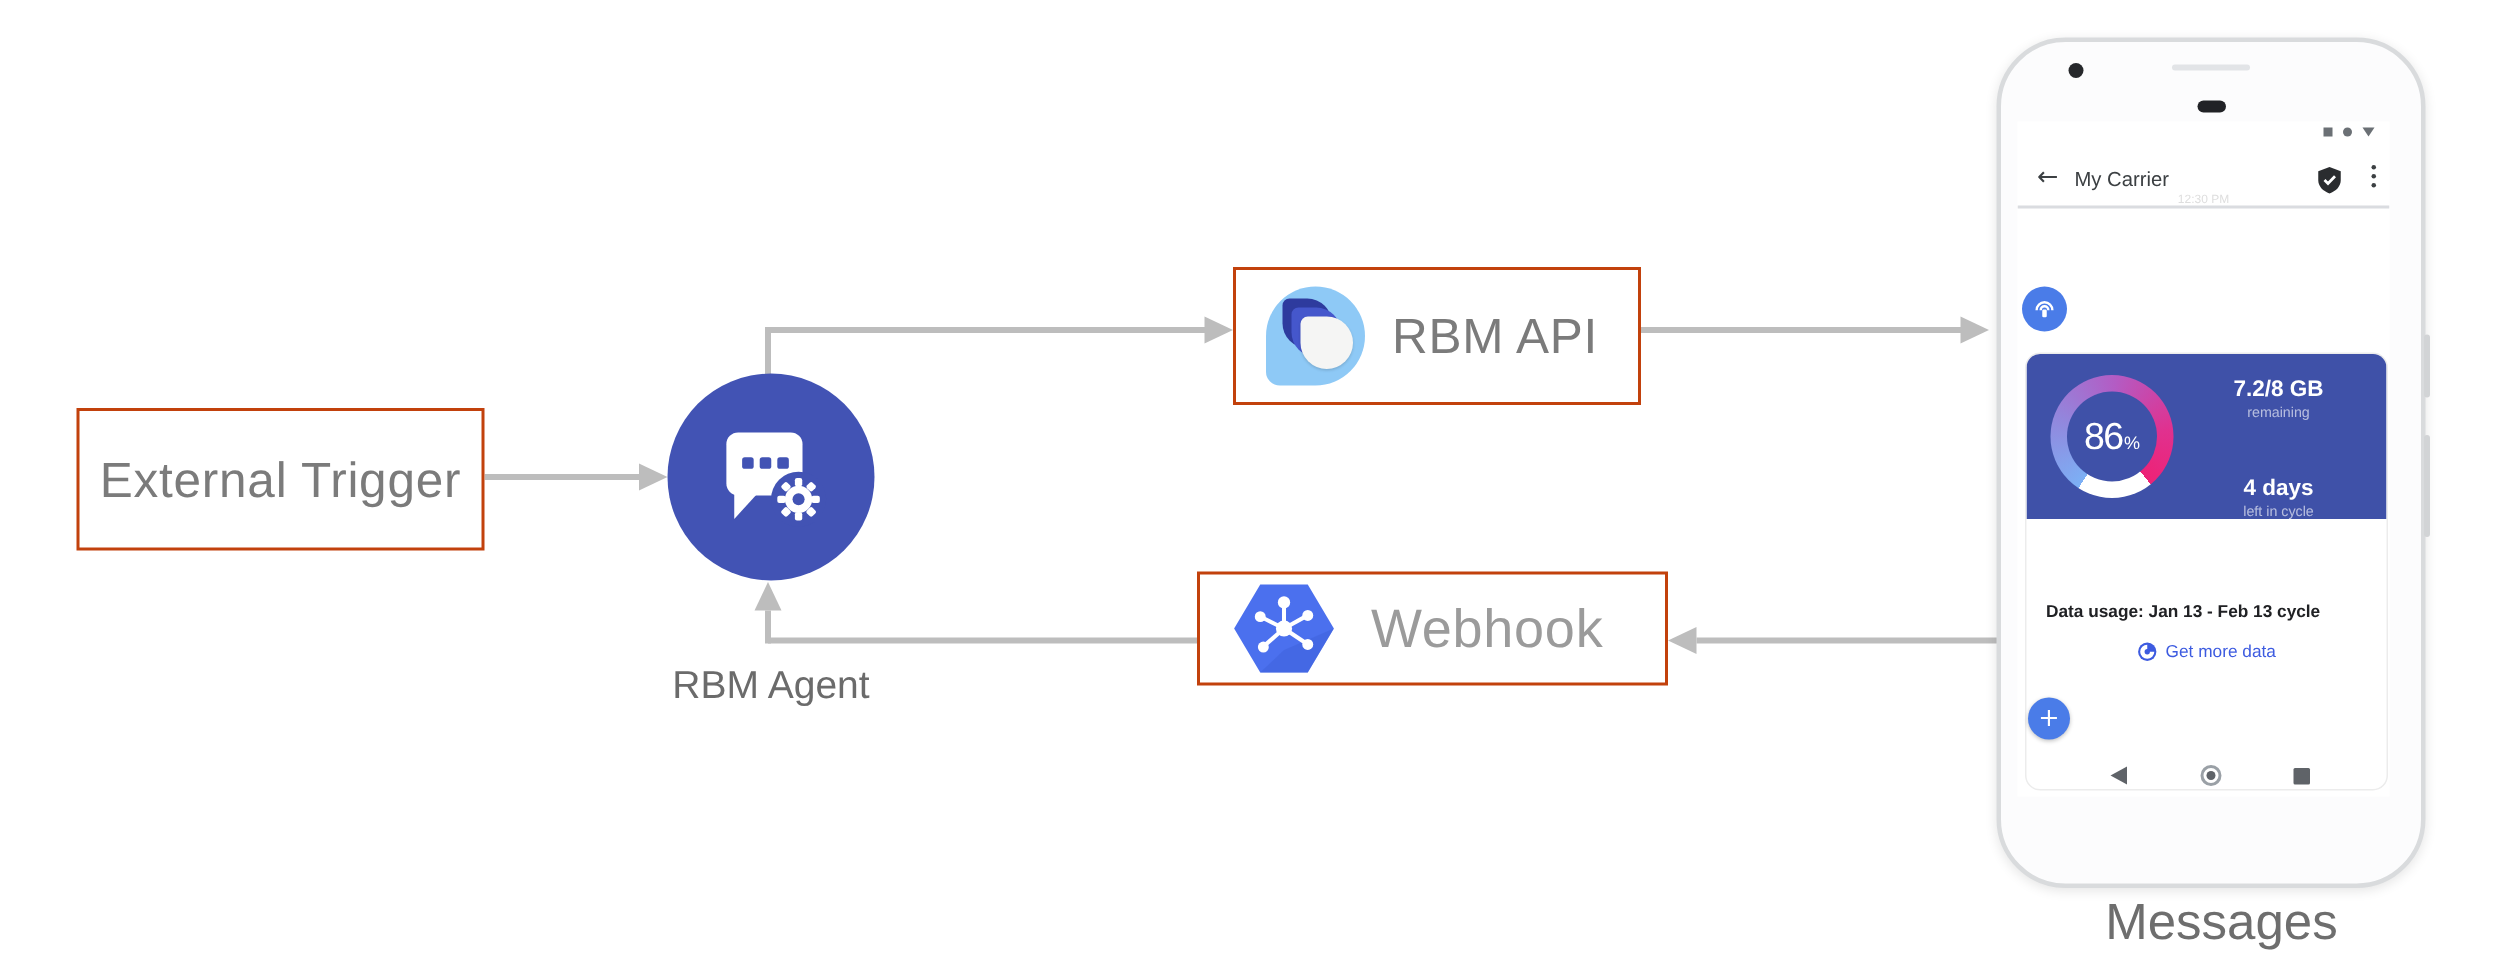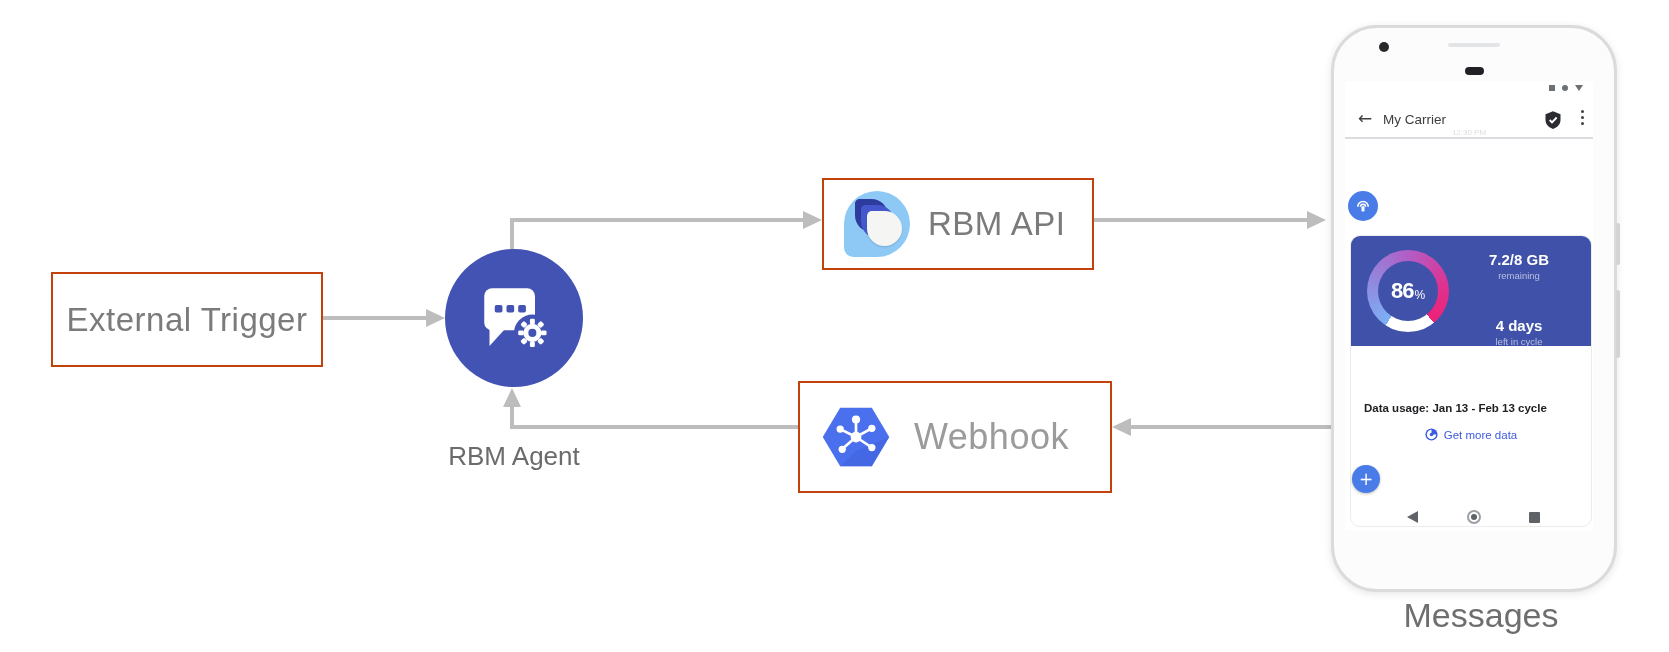--- a/index.html
+++ b/index.html
@@ -11,21 +11,21 @@
   
   .node-box{
     position:absolute;background:#fff;border:2px solid #c2410c;
     display:flex;align-items:center;box-sizing:border-box;
   }
   .node-label{color:#7b7b7b;font-weight:400;letter-spacing:.5px;}
   .ext-box{left:51px;top:272px;width:272px;height:95px;justify-content:center;}
   .ext-box .node-label{font-size:33px;}
   .api-box{left:822px;top:178px;width:272px;height:92px;padding-left:20px;}
   .api-box .node-label{font-size:33px;margin-left:18px;}
-  .hook-box{left:798px;top:381px;width:314px;height:112px;padding-left:18px;}
+  .hook-box{left:798px;top:381px;width:314px;height:76px;padding-left:18px;}
   .hook-box .node-label{font-size:36px;margin-left:20px;color:#9b9b9b;}
 
   
   .line{position:absolute;background:var(--arrow,#bdbdbd);}
   .head-r{position:absolute;width:0;height:0;border-top:9px solid transparent;border-bottom:9px solid transparent;border-left:19px solid var(--arrow,#bdbdbd);}
   .head-l{position:absolute;width:0;height:0;border-top:9px solid transparent;border-bottom:9px solid transparent;border-right:19px solid var(--arrow,#bdbdbd);}
   .head-u{position:absolute;width:0;height:0;border-left:9px solid transparent;border-right:9px solid transparent;border-bottom:19px solid var(--arrow,#bdbdbd);}
 
   
   .agent-circle{
@@ -85,21 +85,21 @@
   .gauge{position:absolute;left:16px;top:14px;width:82px;height:82px;border-radius:50%;
     background:conic-gradient(from 213deg,
       var(--gauge-blue,#7cb0f5) 0deg,
       var(--gauge-periwinkle,#9287dd) 75deg,
       var(--gauge-purple,#b35cc4) 150deg,
       var(--gauge-magenta,#e0318f) 230deg,
       var(--gauge-pink,#ed2276) 288deg,
       #ffffff 288deg 360deg);}
   .gauge-inner{position:absolute;inset:11px;border-radius:50%;background:var(--card-blue,#3f51a8);
     display:flex;align-items:center;justify-content:center;color:#fff;}
-  .gauge-pct{font-size:22px;font-weight:700;letter-spacing:-1px;}
+  .gauge-pct{font-size:25px;font-weight:400;letter-spacing:-1px;}
   .gauge-sym{font-size:12px;margin-left:1px;position:relative;top:4px;}
   .card-col{position:absolute;right:8px;top:0;width:128px;height:110px;text-align:center;color:#fff;}
   .col-big{font-size:15px;font-weight:bold;margin-top:15px;}
   .col-sub{font-size:9.5px;color:rgba(255,255,255,.62);margin-top:2px;}
   .col-big2{font-size:15px;font-weight:bold;margin-top:36px;}
   .card-white{position:absolute;left:0;top:110px;width:100%;box-sizing:border-box;padding:12px 13px 0 13px;}
   .cw-title{font-size:11.5px;font-weight:bold;color:#202124;margin-top:44px;}
   .cw-body{font-size:10.5px;color:#80868b;line-height:1.4;margin-top:5px;}
   .cw-action{display:flex;align-items:center;justify-content:center;gap:6px;margin-top:14px;}
   .cw-action span{font-size:11.5px;color:var(--link-blue,#3d5be0);}

